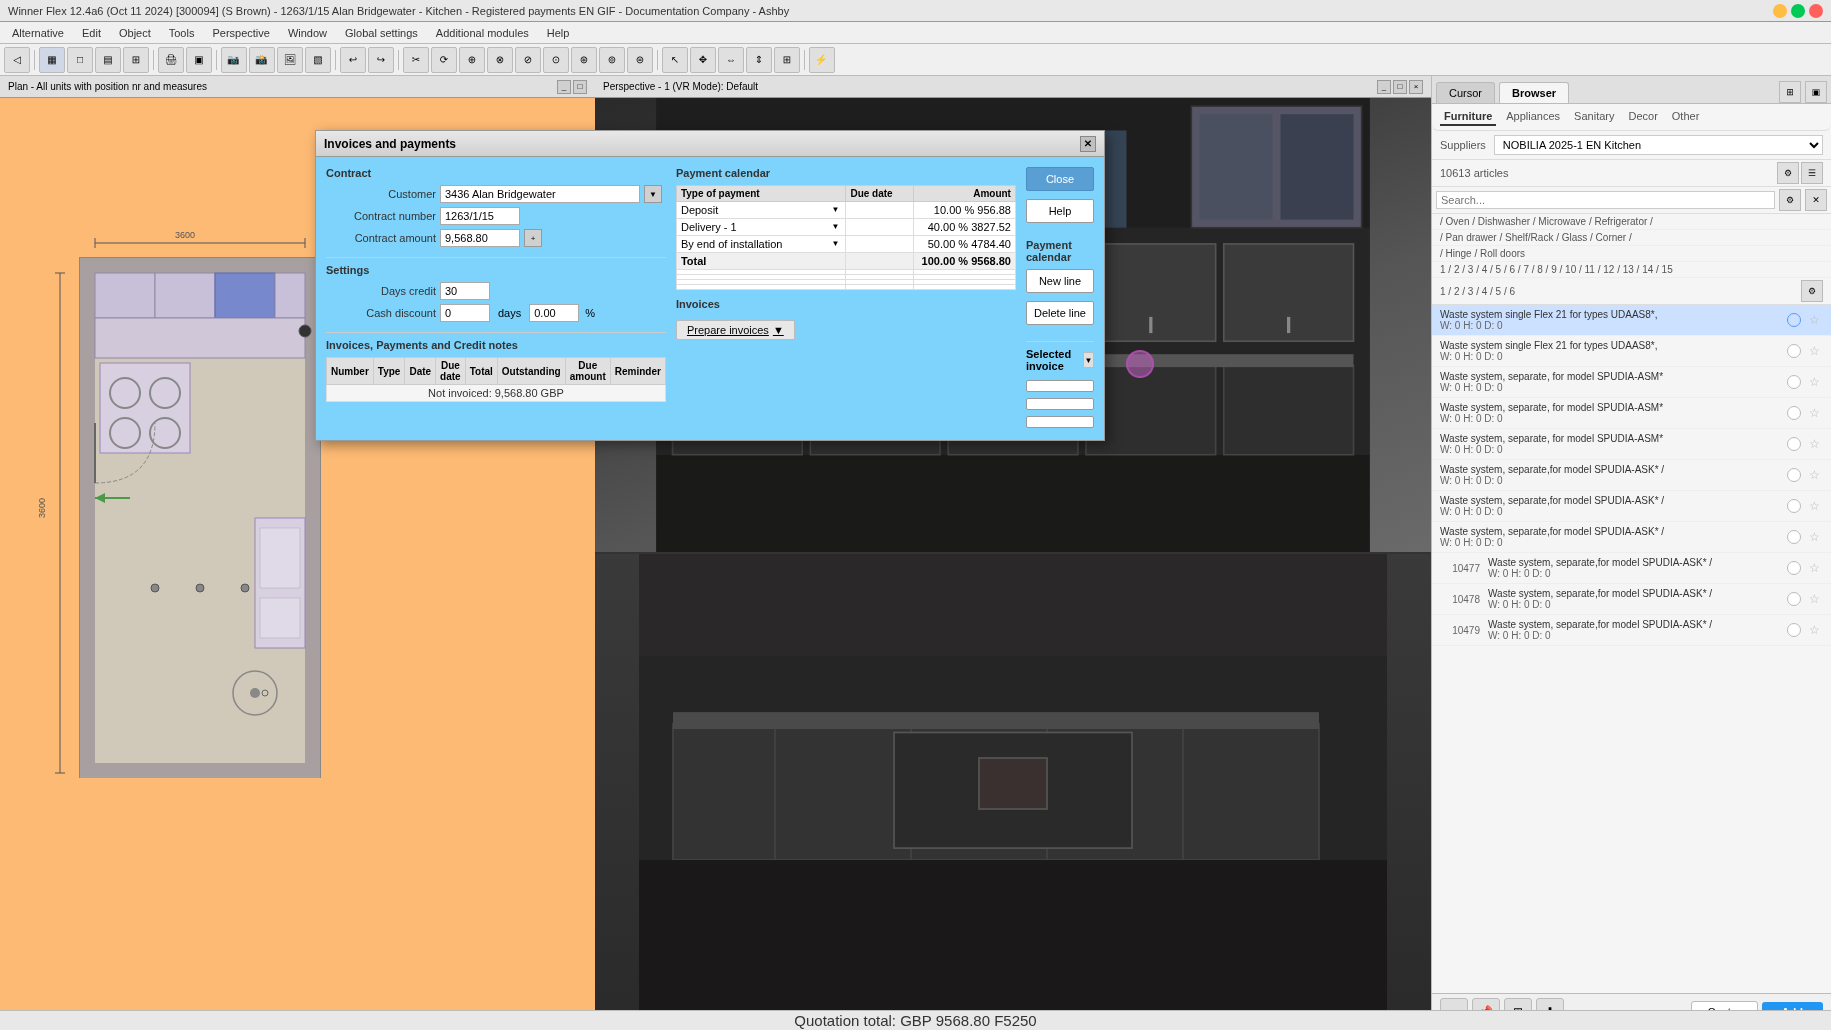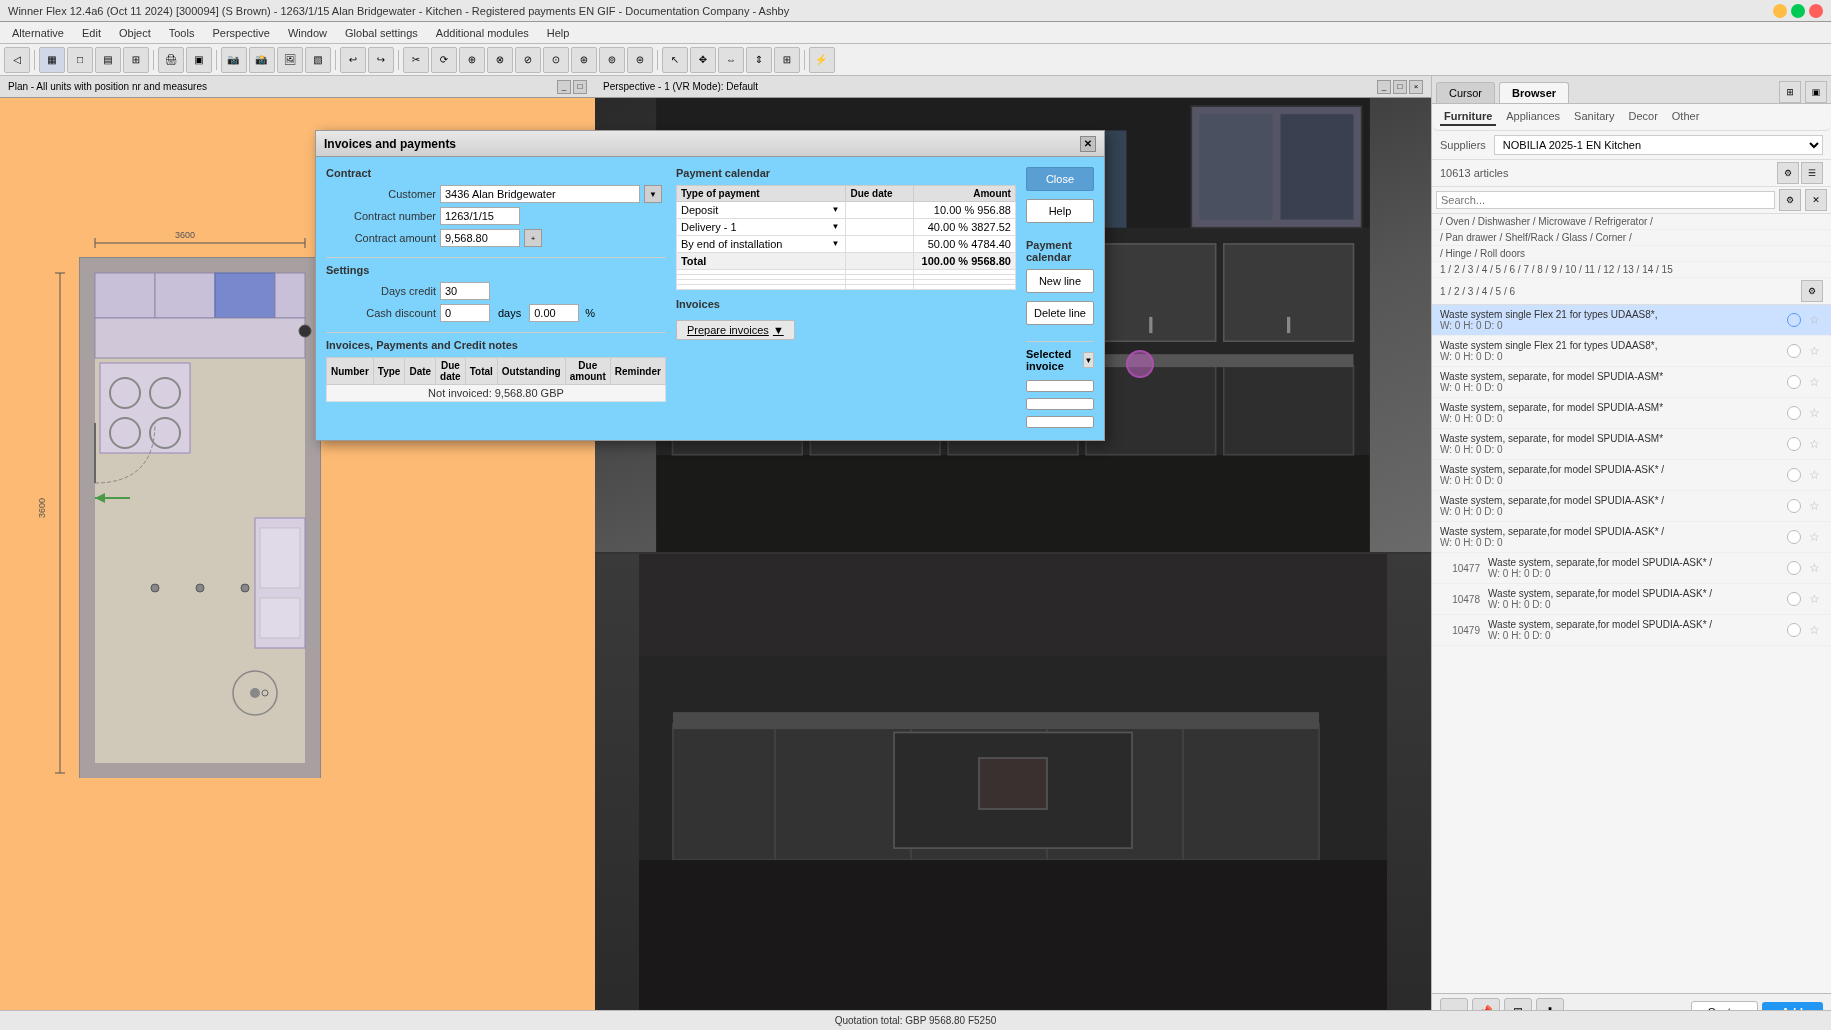--- a/index.html
+++ b/index.html
@@ -102,21 +102,21 @@
     .invoice-table th { background: #e0e0e0; border: 1px solid #ccc; padding: 2px 4px; }
     .invoice-table td { border: 1px solid #ddd; padding: 2px 4px; background: white; }
     .not-invoiced-row td { background: #f5f5f5; text-align: center; font-size: 11px; color: #333; }
     
     
     .dialog-btn { width: 100%; padding: 5px; background: white; border: 1px solid #999; border-radius: 2px; cursor: pointer; font-size: 11px; text-align: center; margin-bottom: 2px; }
     .dialog-btn.blue { background: #5a9fd4; color: white; border-color: #4a8fc4; }
     .dialog-btn.disabled { color: #aaa; cursor: default; }
     
     
-    .status-bar { position: absolute; bottom: 0; left: 0; right: 0; height: 20px; background: #e8e8e8; border-top: 1px solid #bbb; display: flex; align-items: center; justify-content: center; font-size: 10px; color: #333; }
+    .status-bar { position: absolute; bottom: 0; left: 0; right: 0; height: 20px; background: #e8e8e8; border-top: 1px solid #bbb; display: flex; align-items: center; justify-content: center; font-size: 15px; color: #333; }
     
     
     .page-nav-row { padding: 2px 8px; font-size: 10px; color: #555; border-bottom: 1px solid #eee; }
     
     
     .product-list::-webkit-scrollbar { width: 8px; }
     .product-list::-webkit-scrollbar-thumb { background: #bbb; border-radius: 4px; }
     
     
     .floor-plan-area { background: #fdba74; position: relative; height: calc(100% - 22px); }

